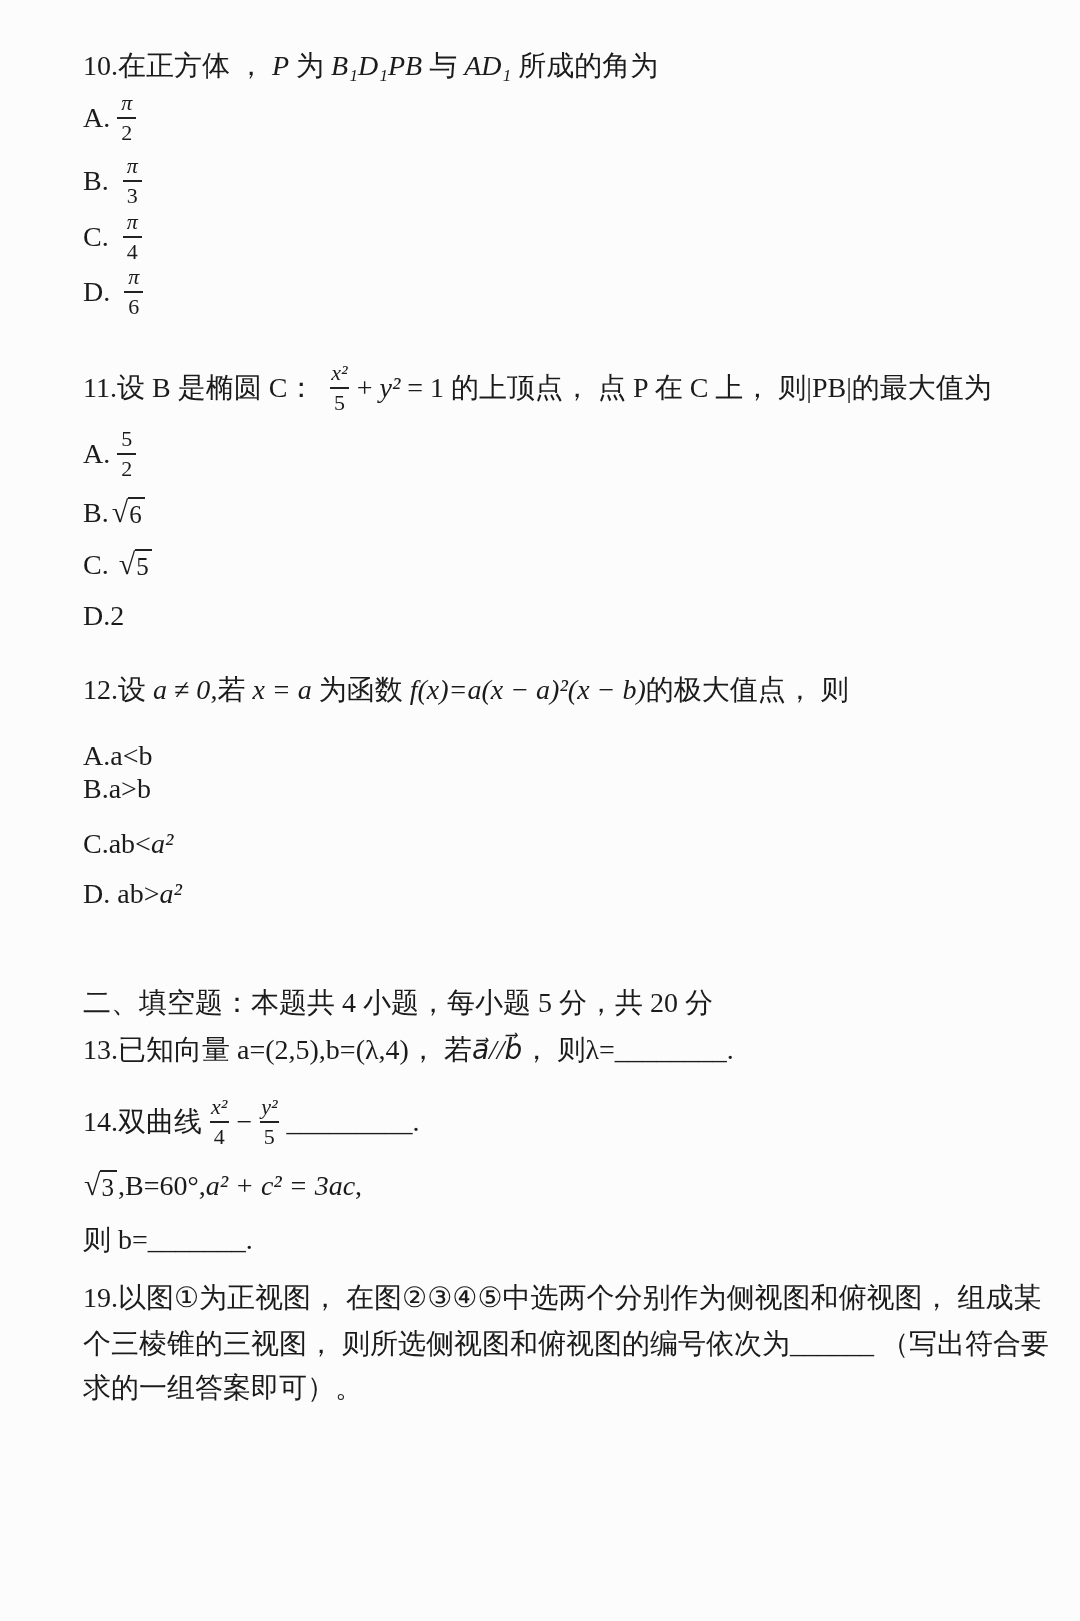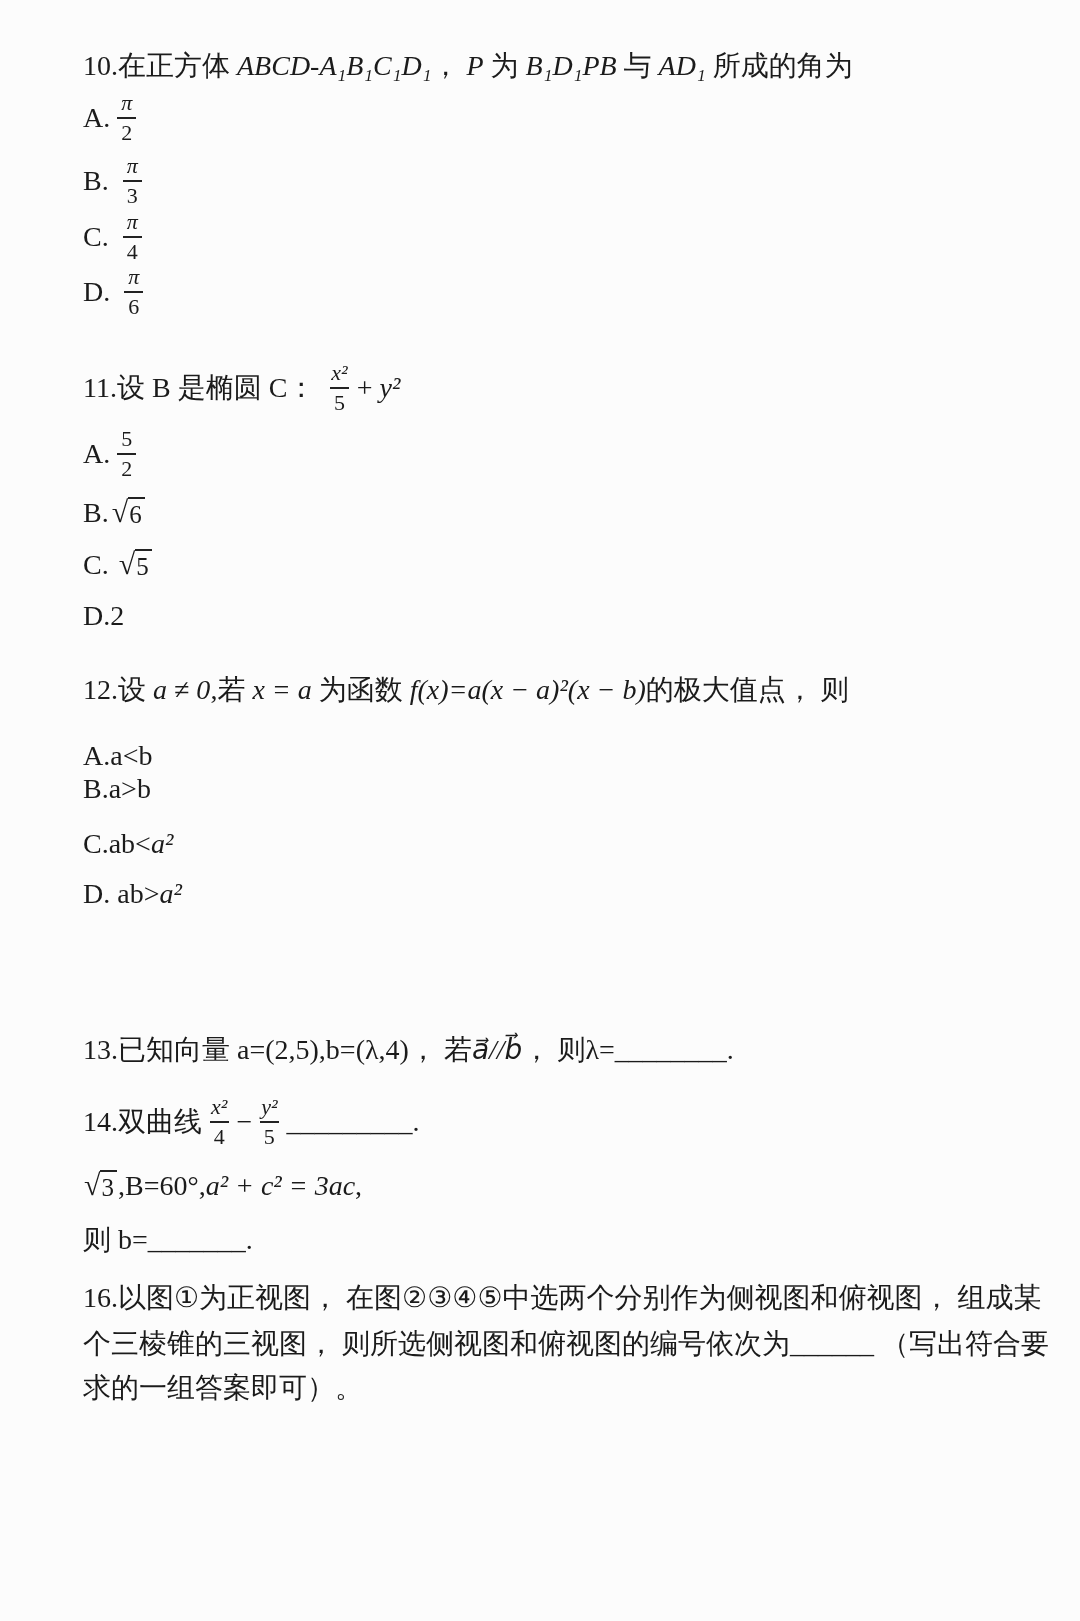--- a/index.html
+++ b/index.html
@@ -30,21 +30,21 @@
   .sqrt-sym{font-size:30px;line-height:1;}
   .sqrt-arg{border-top:2px solid #222;font-size:25px;line-height:1.1;padding:2px 3px 0 1px;}
   .opt-label{margin-right:2px;}
 </style>
 </head>
 <body>
 
 <div class="page">
 
   <div class="line" style="top:48px">
-    <span>10.在正方体 </span><span class="it">ABCD-A₁B₁C₁D₁</span><span>， </span><span class="it">P</span><span> 为 </span><span class="it">B₁D₁</span><span class="it">PB</span><span> 与 </span><span class="it">AD₁</span><span> 所成的角为</span>
+    <span>10.在正方体 </span><span>， </span><span class="it">P</span><span> 为 </span><span class="it">B₁D₁</span><span class="it">PB</span><span> 与 </span><span class="it">AD₁</span><span> 所成的角为</span>
   </div>
 
   <div class="line" style="top:92px">
     <span class="opt-label">A.</span>
     <span class="frac">
       <span class="num it">π</span>
       <span class="den">2</span>
     </span>
   </div>
   <div class="line" style="top:155px">
@@ -63,21 +63,21 @@
   </div>
   <div class="line" style="top:266px">
     <span class="opt-label">D. </span>
     <span class="frac">
       <span class="num it">π</span>
       <span class="den">6</span>
     </span>
   </div>
 
   <div class="line" style="top:362px">
-    <span>11.设 B 是椭圆 C： </span><span class="frac"><span class="num it">x²</span><span class="den">5</span></span><span>+ </span><span class="it">y²</span>
+    <span>11.设 B 是椭圆 C： </span><span class="frac"><span class="num it">x²</span><span class="den">5</span></span><span>+ </span><span class="it">y²</span><span> = 1 的上顶点， 点 P 在 C 上， 则|PB|的最大值为</span>
   </div>
 
   <div class="line" style="top:428px">
     <span class="opt-label">A.</span>
     <span class="frac">
       <span class="num">5</span>
       <span class="den">2</span>
     </span>
   </div>
   <div class="line" style="top:495px">
@@ -108,39 +108,42 @@
   <div class="line" style="top:771px">
     <span>B.a&gt;b</span>
   </div>
   <div class="line" style="top:826px">
     <span>C.ab&lt;</span><span class="it">a²</span>
   </div>
   <div class="line" style="top:876px">
     <span>D. ab&gt;</span><span class="it">a²</span>
   </div>
 
+  <div class="line" style="top:985px">
+    <span>二、填空题：本题共 4 小题，每小题 5 分，共 20 分</span>
+  </div>
 
   <div class="line" style="top:1032px">
     <span>13.已知向量 a=(2,5),b=(λ,4)， 若</span><span class="it">a⃗//b⃗</span><span>， 则λ=</span><span>________</span><span>.</span>
   </div>
 
   <div class="line" style="top:1096px">
     <span>14.双曲线</span><span class="frac"><span class="num it">x²</span><span class="den">4</span></span><span>−</span><span class="frac"><span class="num it">y²</span><span class="den">5</span></span><span>_________</span><span>.</span>
   </div>
 
   <div class="line" style="top:1168px">
     <span class="sqrt"><span class="sqrt-sym">√</span><span class="sqrt-arg">3</span></span><span>,B=60°,</span><span class="it">a² + c² = 3ac</span><span>,</span>
   </div>
 
   <div class="line" style="top:1222px">
     <span>则 b=</span><span>_______</span><span>.</span>
   </div>
 
   <div class="line" style="top:1280px">
-    <span>16.以图①为正视图， 在图②③④⑤中选两个分别作为侧视图和俯视图， 组成某</span>
+    <span>19.以图①为正视图， 在图②③④⑤中选两个分别作为侧视图和俯视图， 组成某</span>
   </div>
   <div class="line" style="top:1326px">
     <span>个三棱锥的三视图， 则所选侧视图和俯视图的编号依次为</span><span>______</span><span> （写出符合要</span>
   </div>
   <div class="line" style="top:1370px">
     <span>求的一组答案即可）。</span>
   </div>
 
 </div>
 

